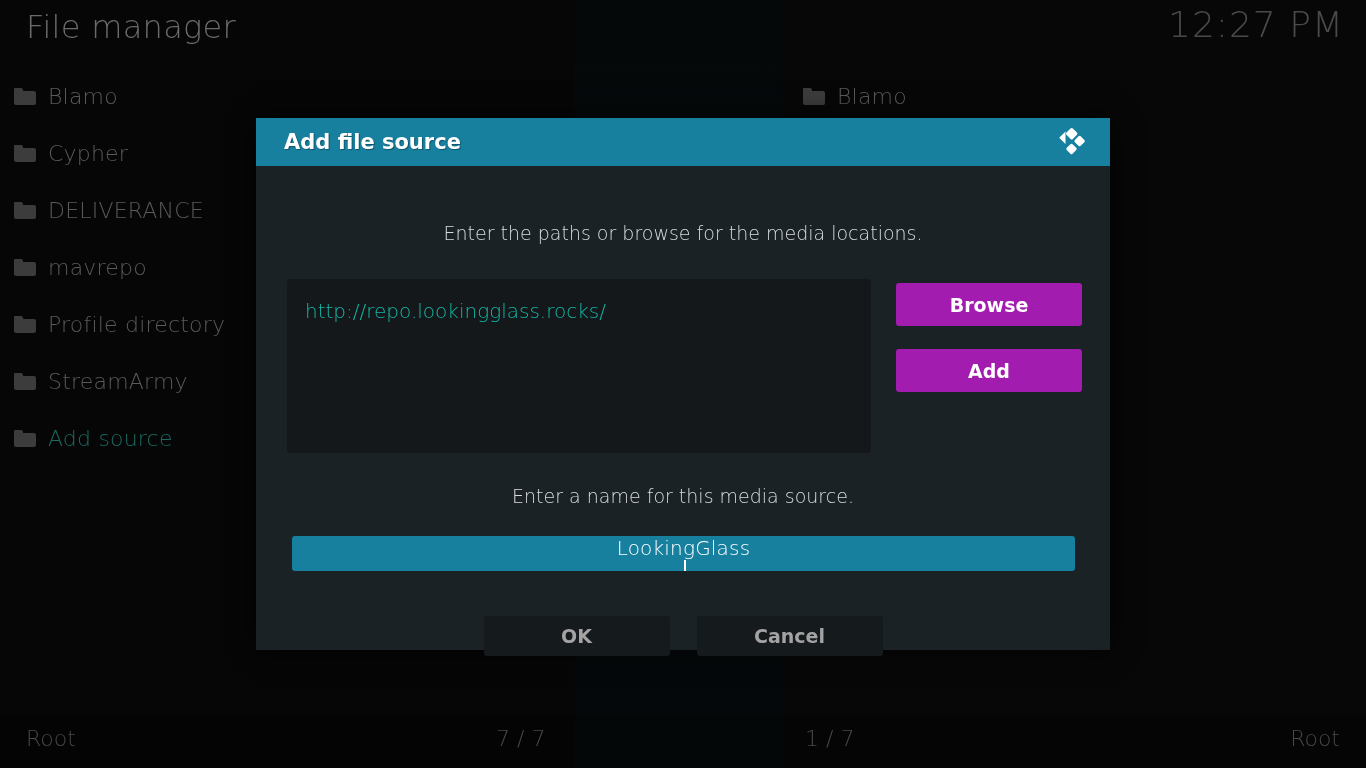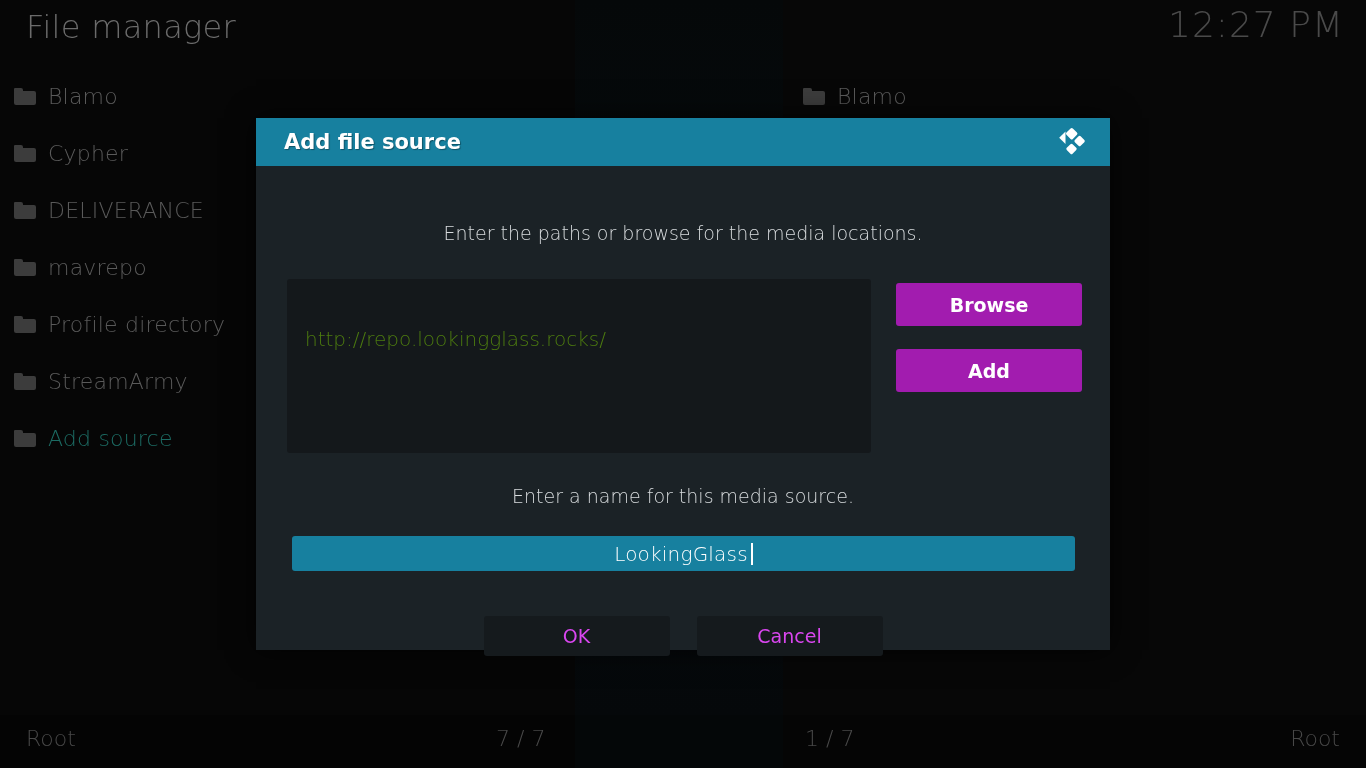--- a/index.html
+++ b/index.html
@@ -197,26 +197,25 @@
     position: absolute;
     left: 31px; top: 113px;
     width: 584px; height: 174px;
     background: #14181b;
     border-radius: 3px;
     padding: 20px 16px 0 18px;
   }
   .path-item {
     font-size: 20px;
     font-weight: 300;
-    color: #4d7c0f;
+    color: #14b8a6;
     font-family: "DejaVu Sans", sans-serif;
     white-space: nowrap;
     overflow: hidden;
     text-overflow: ellipsis;
-    margin-top: 28px;
   }
 
   .side-buttons {
     position: absolute;
     left: 640px; top: 117px;
     width: 186px;
   }
   .side-btn {
     width: 186px; height: 43px;
     margin-bottom: 23px;
@@ -237,20 +236,21 @@
 
   .name-field {
     position: absolute;
     left: 36px; top: 370px;
     width: 783px; height: 35px;
     background: #17809f;
     border-radius: 3px;
     display: flex;
     align-items: center;
     justify-content: center;
+    flex-direction: column;
   }
   .name-value {
     font-size: 20px;
     font-weight: 300;
     color: #ffffff;
     font-family: "DejaVu Sans", sans-serif;
     letter-spacing: 0.2px;
   }
   .caret {
     display: inline-block;
@@ -269,22 +269,22 @@
     gap: 27px;
   }
   .action-btn {
     width: 186px; height: 40px;
     background: #151a1d;
     border-radius: 3px;
     display: flex;
     align-items: center;
     justify-content: center;
     font-size: 19px;
-    font-weight: normal;
-    color: #d946ef;
+    font-weight: bold;
+    color: #a3a3a3;
     font-family: "DejaVu Sans", sans-serif;
   }
 </style>
 </head>
 <body>
 
 <div id="screen">
 
   <div class="bg-panel-left"></div>
   <div class="bg-panel-mid"></div>

